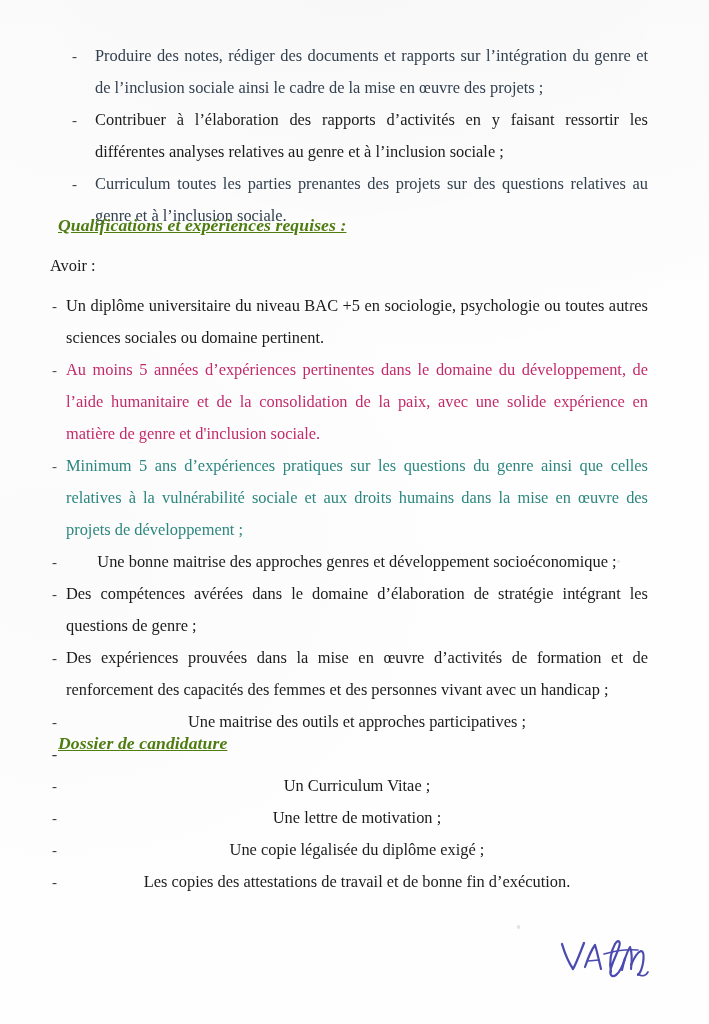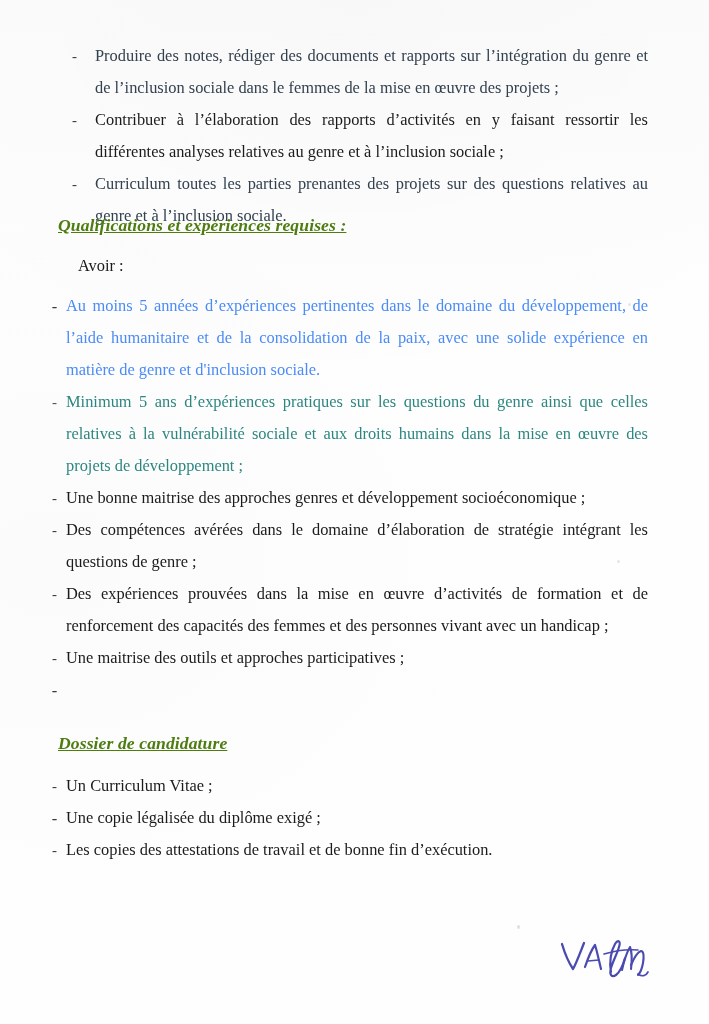--- a/index.html
+++ b/index.html
@@ -84,21 +84,21 @@
 
   
   .lvl1 li.bullet {
     padding-left: 66px;
     margin-right: 61px;
   }
   .lvl1 li.bullet .dash { left: 52px; }
 
   
   li.bullet .txt { text-align: justify; }
-  li.bullet.nojust .txt { text-align: left; }
+  li.bullet.nojust .txt { text-align: center; }
 
   
   .heading {
     position: absolute;
     left: 58px;
     font-weight: bold;
     font-style: italic;
     font-size: 17.6px;
     letter-spacing: 0.1px;
     color: #4d7c0f;
@@ -109,21 +109,21 @@
   .plainline {
     position: absolute;
     left: 50px;
     font-size: 16.4px;
     color: #1b1b1b;
     white-space: nowrap;
   }
 
   
   .faded {
-    color: #3b82f6;
+    color: #be185d;
     opacity: 0.92;
   }
   .tint-cyan {
     color: #0f766e;
     opacity: 0.88;
   }
   .tint-soft {
     color: #33414f;
   }
 
@@ -149,41 +149,42 @@
 
 <div class="page">
   <div class="scan-wash"></div>
 
   <div class="content">
 
     <div class="blk" style="top:40px;">
       <ul class="bullets lvl2">
         <li class="bullet">
           <span class="dash">-</span>
-          <span class="txt tint-soft">Produire des notes, rédiger des documents et rapports sur l’intégration du genre et de l’inclusion sociale dans le femmes de la mise en œuvre des projets ;</span>
+          <span class="txt tint-soft">Produire des notes, rédiger des documents et rapports sur l’intégration du genre et de l’inclusion sociale ainsi le cadre de la mise en œuvre des projets ;</span>
         </li>
         <li class="bullet">
           <span class="dash">-</span>
           <span class="txt">Contribuer à l’élaboration des rapports d’activités en y faisant ressortir les différentes analyses relatives au genre et à l’inclusion sociale ;</span>
         </li>
         <li class="bullet">
           <span class="dash">-</span>
           <span class="txt tint-soft">Curriculum toutes les parties prenantes des projets sur des questions relatives au genre et à l’inclusion sociale.</span>
         </li>
       </ul>
     </div>
 
     <div class="heading" style="top:215px;">Qualifications et expériences requises :</div>
 
-    <div class="plainline" style="top:256px;margin-left:28px;">Avoir :</div>
+    <div class="plainline" style="top:256px;">Avoir :</div>
 
     <div class="blk" style="top:290px;">
       <ul class="bullets lvl1">
         <li class="bullet">
           <span class="dash">-</span>
+          <span class="txt">Un diplôme universitaire du niveau BAC +5 en sociologie, psychologie ou toutes autres sciences sociales ou domaine pertinent.</span>
         </li>
         <li class="bullet">
           <span class="dash faded">-</span>
           <span class="txt faded">Au moins 5 années d’expériences pertinentes dans le domaine du développement, de l’aide humanitaire et de la consolidation de la paix, avec une solide expérience en matière de genre et d'inclusion sociale.</span>
         </li>
         <li class="bullet">
           <span class="dash tint-cyan">-</span>
           <span class="txt tint-cyan">Minimum 5 ans d’expériences pratiques sur les questions du genre ainsi que celles relatives à la vulnérabilité sociale et aux droits humains dans la mise en œuvre des projets de développement ;</span>
         </li>
         <li class="bullet nojust">
@@ -214,20 +215,21 @@
     <div class="heading" style="top:733px;">Dossier de candidature</div>
 
     <div class="blk" style="top:770px;">
       <ul class="bullets lvl1">
         <li class="bullet nojust">
           <span class="dash">-</span>
           <span class="txt">Un Curriculum Vitae ;</span>
         </li>
         <li class="bullet nojust">
           <span class="dash">-</span>
+          <span class="txt">Une lettre de motivation ;</span>
         </li>
         <li class="bullet nojust">
           <span class="dash">-</span>
           <span class="txt">Une copie légalisée du diplôme exigé ;</span>
         </li>
         <li class="bullet nojust">
           <span class="dash">-</span>
           <span class="txt">Les copies des attestations de travail et de bonne fin d’exécution.</span>
         </li>
       </ul>

